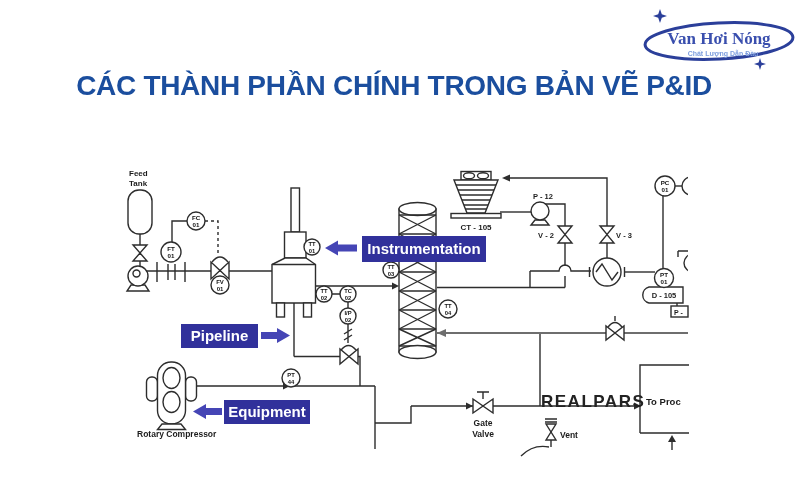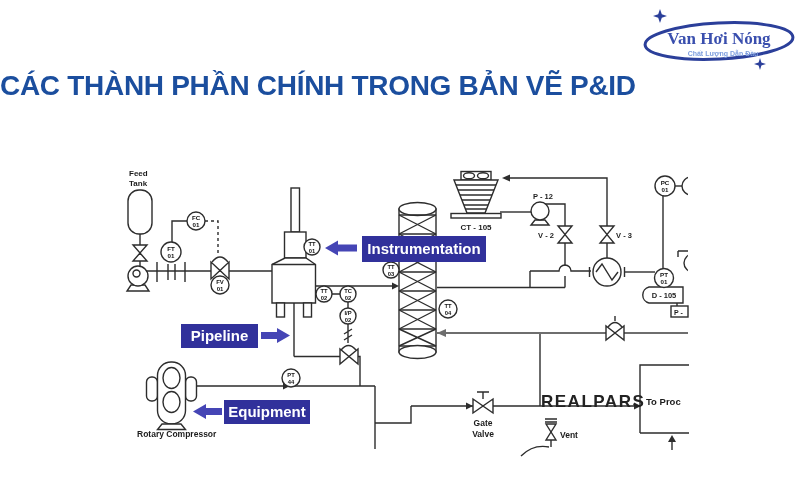--- a/index.html
+++ b/index.html
@@ -1,18 +1,18 @@
 <!DOCTYPE html>
 <html><head>
 <meta charset="utf-8">
 <style>
   html,body{margin:0;padding:0;background:#fff;}
   .slide{position:relative;width:800px;height:500px;background:#ffffff;overflow:hidden;
          font-family:"Liberation Sans",sans-serif;}
-  .title{position:absolute;top:70px;left:0;width:788px;text-align:left;
+  .title{position:absolute;top:70px;left:0;width:788px;text-align:center;
          font-size:28px;font-weight:bold;color:#1b4e9e;letter-spacing:-0.3px;white-space:nowrap;}
   svg text{font-family:"Liberation Sans",sans-serif;}
   .logo-name{font-family:"Liberation Serif",serif;}
 </style>
 </head>
 <body>
 
 <div class="slide">
 
   <div class="title">CÁC THÀNH PHẦN CHÍNH TRONG BẢN VẼ P&amp;ID</div>

